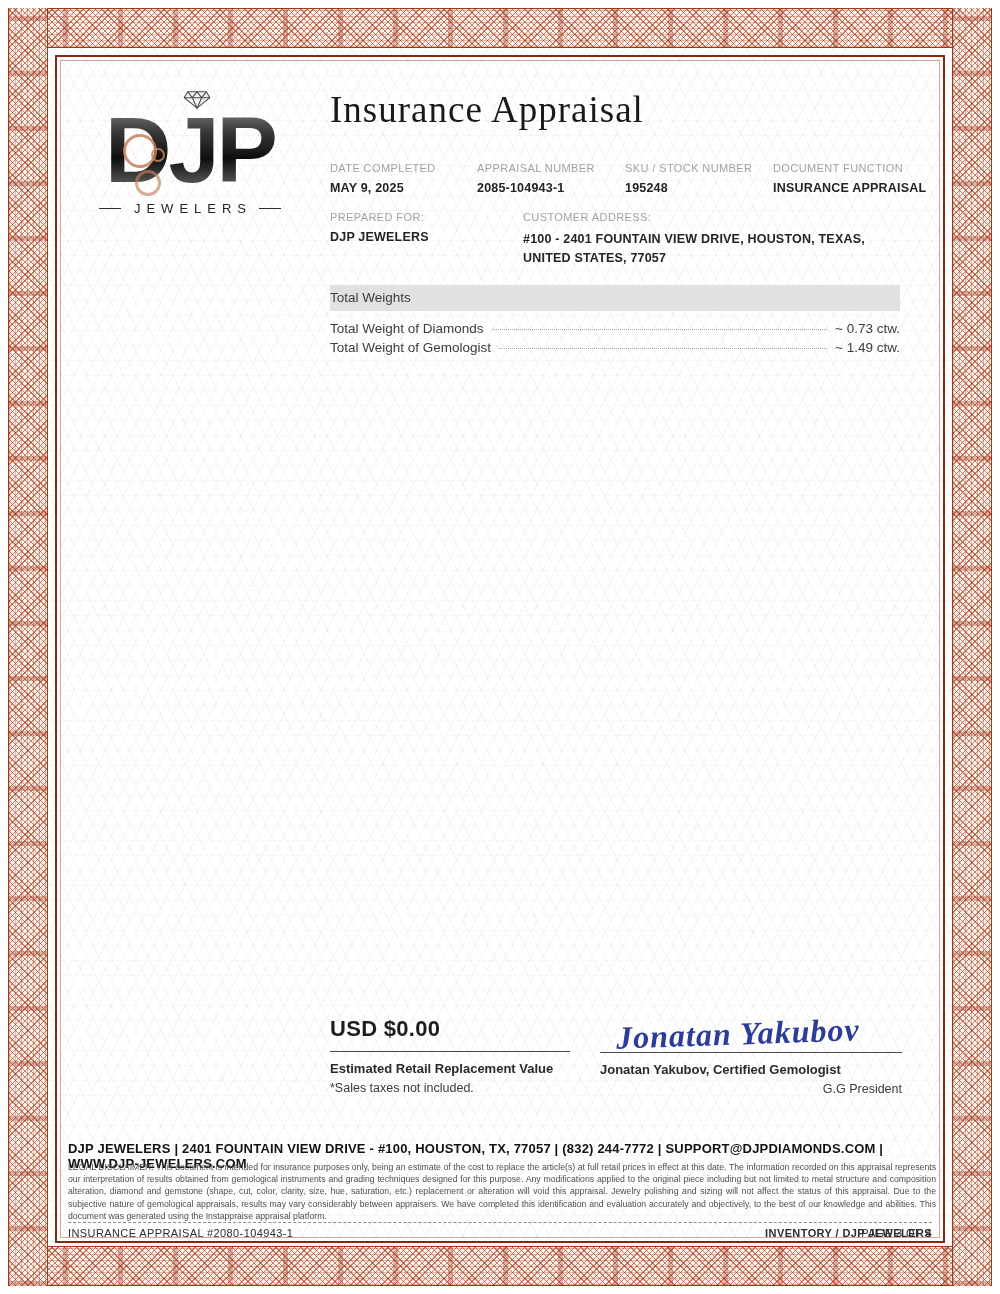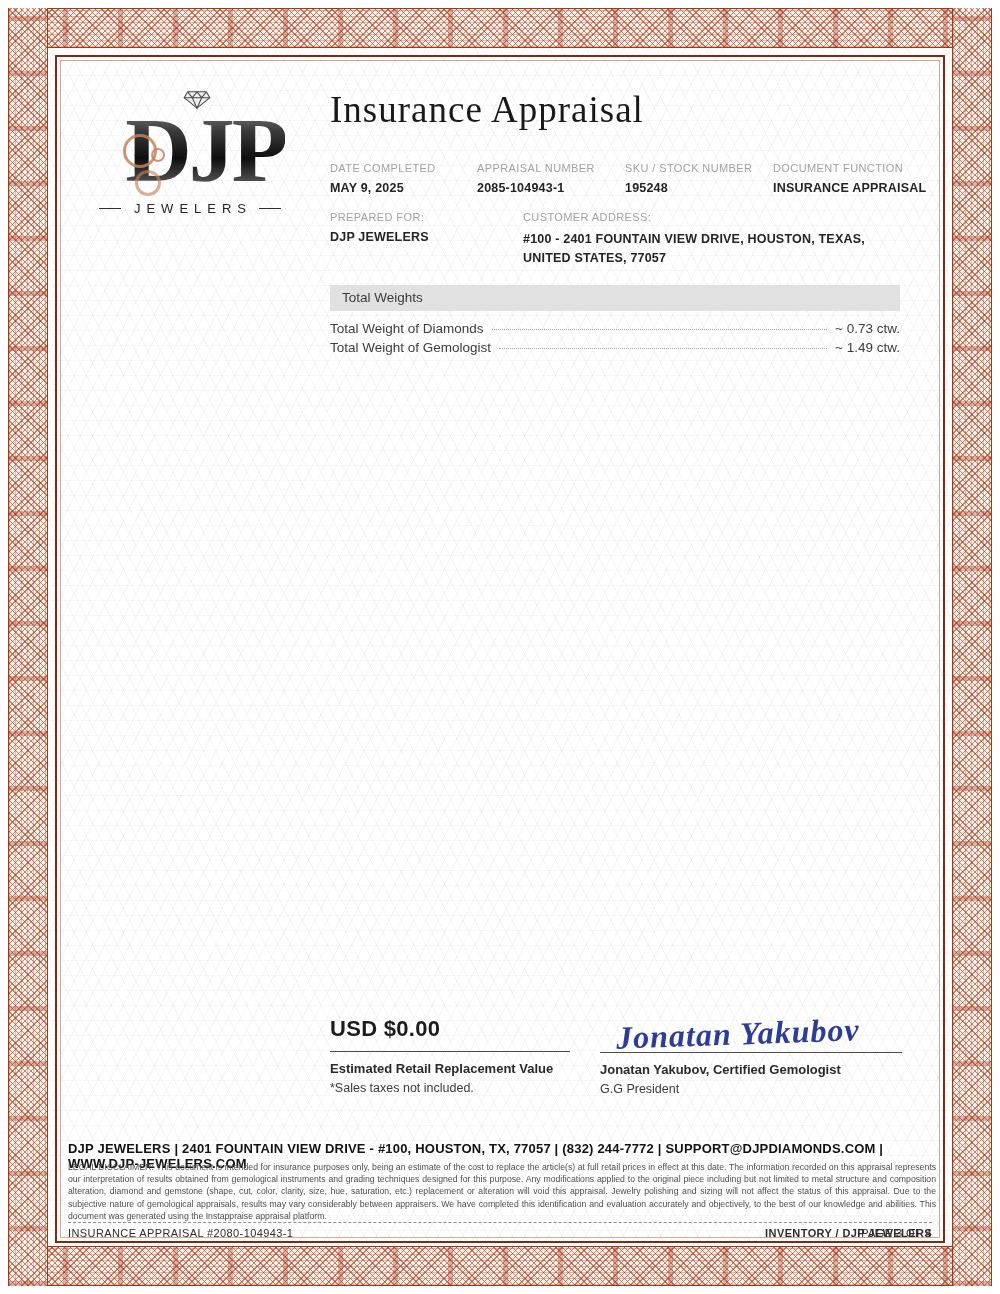--- a/index.html
+++ b/index.html
@@ -40,65 +40,64 @@
       repeating-linear-gradient(-63deg, rgba(70,70,70,.05) 0 1px, rgba(0,0,0,0) 1px 11px),
       repeating-linear-gradient(0deg,   rgba(70,70,70,.035) 0 1px, rgba(0,0,0,0) 1px 15px);
   }
   .frame  { position:absolute; left:55px; top:55px; width:890px; height:1188px; border:2px solid #82290f; }
   .frame2 { position:absolute; left:60px; top:60px; width:880px; height:1178px; border:1px solid rgba(170,62,30,.45); }
 
   
   .logo { position:absolute; left:95px; top:88px; width:190px; text-align:center; }
   .logo-diamond { position:absolute; left:88px; top:2px; width:28px; height:20px; }
   .logo-djp {
-    font-family:Liberation Serif, serif; font-weight:700; font-size:92px; line-height:1.05;
+    font-family:Liberation Sans, sans-serif; font-weight:700; font-size:92px; line-height:1.05;
     letter-spacing:-3px;
     background:linear-gradient(180deg,#8f8f8f 0%,#3a3a3a 30%,#0e0e0e 58%,#6a6a6a 92%);
     -webkit-background-clip:text; background-clip:text; color:transparent;
     margin-top:14px;
-    text-align:right;
   }
   .gear { position:absolute; border-radius:50%; border:3px solid rgba(198,130,92,.85); }
   .gear1 { left:28px; top:46px; width:34px; height:34px; }
   .gear2 { left:40px; top:82px; width:26px; height:26px; border-color:rgba(198,130,92,.65); }
   .gear3 { left:56px; top:60px; width:14px; height:14px; border-width:2px; }
   .logo-sub { display:flex; align-items:center; justify-content:center; gap:7px; margin-top:2px; }
   .logo-sub .dash { width:22px; height:1px; background:#2e2e2e; }
   .logo-sub .txt { font-size:13px; letter-spacing:6px; color:#252525; font-weight:400; text-indent:6px; }
 
   
   .doc-title { position:absolute; left:330px; top:88px; font-family:"Liberation Serif", serif; font-size:37px; color:#191919; letter-spacing:1px; }
   .meta-grid { position:absolute; left:330px; top:150px; display:grid; grid-template-columns:147px 148px 148px 180px;margin-top:12px; }
   .label { font-size:11px; color:#a2a2a2; letter-spacing:.4px; }
   .value { font-size:12.5px; font-weight:700; color:#242424; margin-top:7px; letter-spacing:.2px; }
   .party-grid { position:absolute; left:330px; top:211px; display:grid; grid-template-columns:193px 385px; }
 
   
   .section { position:absolute; left:330px; top:285px; width:570px; }
-  .section-header { background:#e1e1e1; height:26px; line-height:26px; padding-left:12px; font-size:13.5px; color:#3c3c3c; }
+  .section-header { background:#e1e1e1; height:26px; line-height:26px; font-size:13.5px; color:#3c3c3c; }
   .weights { margin-top:10px; }
   .weight-row { display:flex; align-items:baseline; font-size:13.5px; color:#3d3d3d; height:19px; }
   .leader { flex:1; border-bottom:1px dotted #a8a8a8; margin:0 8px; transform:translateY(-3px); }
 
   
   .val-block { position:absolute; left:330px; top:1016px; width:240px; }
   .val-amount { font-size:22px; font-weight:700; color:#1c1c1c; letter-spacing:.3px; }
   .val-line { border-top:1.5px solid #4a4a4a; margin-top:9px; }
   .val-caption { font-size:13px; font-weight:700; color:#2a2a2a; margin-top:9px; }
   .val-note { font-size:12.5px; color:#3a3a3a; margin-top:5px; }
 
   .sig-block { position:absolute; left:600px; top:1006px; width:302px; }
   .sig-script {
     font-family:"Liberation Serif", serif; font-style:italic; font-weight:700;
     font-size:32px; color:#2c3c97; height:46px; display:flex; align-items:flex-end;
     transform:rotate(-2deg); padding-left:16px; letter-spacing:1px; white-space:nowrap;
   }
   .sig-line { border-top:1.5px solid #4a4a4a; margin-top:0px; }
   .sig-name { font-size:13px; font-weight:700; color:#2a2a2a; margin-top:9px; }
-  .sig-role { font-size:12.5px; color:#3a3a3a; margin-top:5px; }
+  .sig-role { font-size:12.5px; color:#3a3a3a; margin-top:5px;text-align:right; }
 
   
   .contact { position:absolute; left:68px; top:1141px; width:866px; font-size:13px; font-weight:700; color:#121212; letter-spacing:.2px; }
   .legal { position:absolute; left:68px; top:1161px; width:868px; font-size:8.7px; color:#4e4e4e; line-height:12.2px; text-align:justify; }
   .bottom-sep { position:absolute; left:68px; top:1222px; width:864px; border-top:1px dashed #8d8d8d; }
   .bottom-bar { position:absolute; left:68px; top:1227px; width:864px; display:flex; justify-content:space-between; font-size:11px; color:#2e2e2e; letter-spacing:.4px; }
   .bottom-bar .c { position:absolute; left:0; right:0; text-align:right;font-weight:bold; }
   .bottom-bar { position:absolute; }
   .bb-left { z-index:2; }
   .bb-right { z-index:2; }

